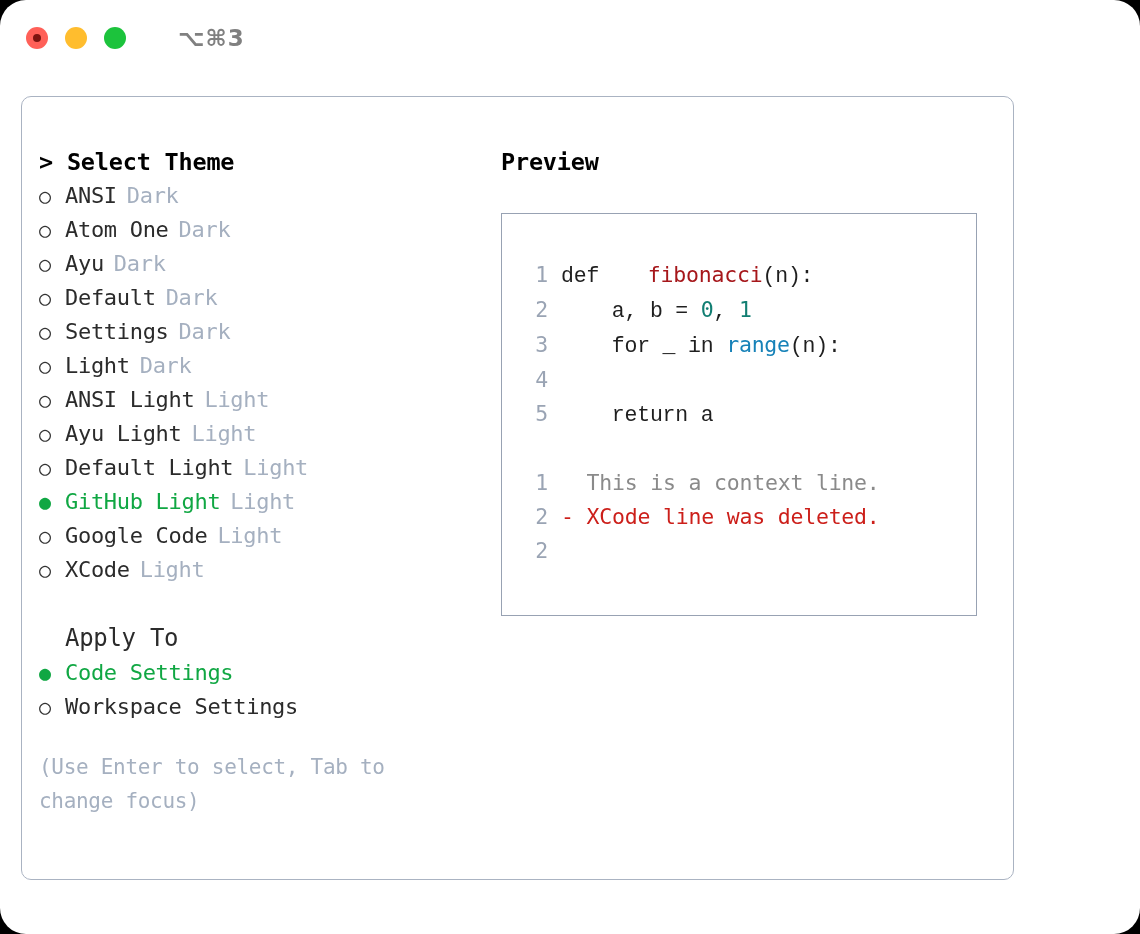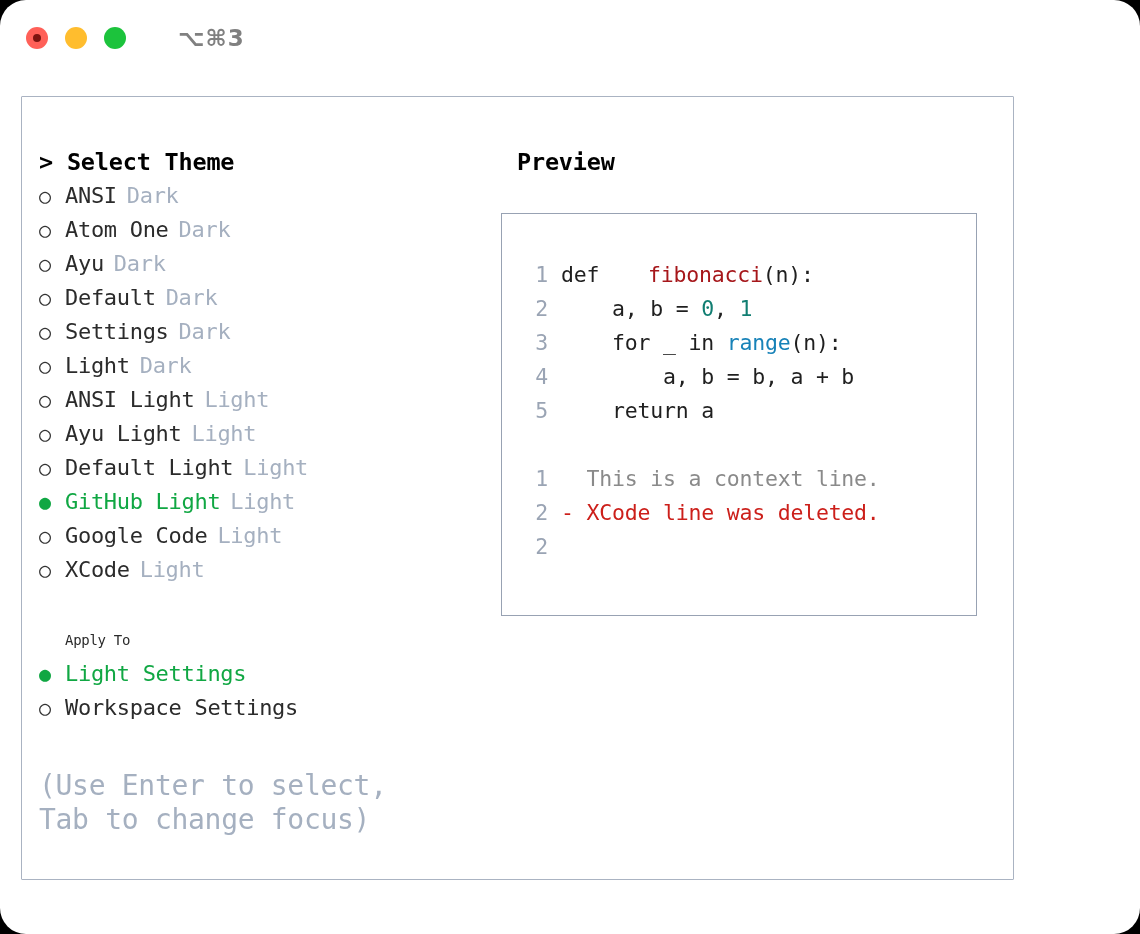--- a/index.html
+++ b/index.html
@@ -68,21 +68,21 @@
   }
 
   
   .panel {
     position: absolute;
     left: 21px;
     top: 96px;
     width: 993px;
     height: 784px;
     border: 1.6px solid #aab3c2;
-    border-radius: 1px;
+    border-radius: 10px;
     box-sizing: border-box;
     background: #ffffff;
   }
 
   .panel-inner {
     position: relative;
     width: 100%;
     height: 100%;
   }
 
@@ -123,51 +123,50 @@
   .opt-row.selected .opt-label { color: #10a743; }
   .opt-tag {
     color: #a5b0c0;
     margin-left: 10px;
   }
 
   .section-header {
     display: flex;
     align-items: baseline;
     line-height: 34px;
-    font-size: 14px;
+    font-size: 24px;
     white-space: pre;
     color: #2b2b2b;
     letter-spacing: -0.3px;
   }
 
   .spacer-row { height: 34px; }
 
   .hint {
-    margin-top: 44px;
+    margin-top: 26px;
     color: #a5b0c0;
-    font-size: 28px;
+    font-size: 21px;
     line-height: 34px;
     width: 410px;
     letter-spacing: -0.3px;
   }
 
   
   .right-col {
     position: absolute;
     left: 479px;
     top: 48px;
     width: 480px;
   }
   .preview-title {
     font-size: 23.5px;
     font-weight: bold;
     color: #000000;
     line-height: 34px;
     letter-spacing: -0.2px;
-    margin-left: 16px;
   }
 
   .preview-box {
     margin-top: 34px;
     width: 476px;
     height: 403px;
     border: 1.8px solid #98a2b3;
     box-sizing: border-box;
     background: #ffffff;
     padding: 44px 0 0 20px;
@@ -179,21 +178,21 @@
     line-height: 34px;
     white-space: pre;
     letter-spacing: -0.2px;
   }
   .ln {
     flex: 0 0 26px;
     text-align: right;
     color: #9aa4b4;
     margin-right: 13px;
   }
-  .code-txt { color: #1f1f1f; }
+  .code-txt { color: #1f1f1f; font-family: Liberation Mono, monospace; }
 
   .tok-fn  { color: #a6171b; margin-left: 36px; }
   .tok-num { color: #117e72; }
   .tok-bi  { color: #1782b8; }
 
   .diff-ctx { color: #8a8a8a; }
   .diff-del { color: #cc1f1a; }
   .diff-add { color: #13c413; }
 
   .blank-line { height: 34px; }
@@ -235,36 +234,36 @@
           </div>
 
         <div class="spacer-row"></div>
 
         <div class="section-header">
           <span class="marker"> </span>
           <span>Apply To</span>
         </div>
 
         <div id="apply-list">
-            <div class="opt-row selected"><span class="marker">●</span><span class="opt-label">Light Settings</span></div>
+            <div class="opt-row selected"><span class="marker">●</span><span class="opt-label">Code Settings</span></div>
             <div class="opt-row"><span class="marker">○</span><span class="opt-label">Workspace Settings</span></div>
           </div>
 
         <div class="hint">(Use Enter to select, Tab to change focus)</div>
       </div>
 
       <div class="right-col">
         <div class="preview-title">Preview</div>
 
         <div class="preview-box">
           <div id="code-block">
               <div class="code-line"><span class="ln">1</span><span><span class="code-txt">def </span><span class="tok-fn">fibonacci</span><span class="code-txt">(n):</span></span></div>
               <div class="code-line"><span class="ln">2</span><span><span class="code-txt">    a, b = </span><span class="tok-num">0</span><span class="code-txt">, </span><span class="tok-num">1</span></span></div>
               <div class="code-line"><span class="ln">3</span><span><span class="code-txt">    for _ in </span><span class="tok-bi">range</span><span class="code-txt">(n):</span></span></div>
-              <div class="code-line"><span class="ln">4</span><span><span class="code-txt">        a, b = b, a + b</span></span></div>
+              <div class="code-line"><span class="ln">4</span></div>
               <div class="code-line"><span class="ln">5</span><span><span class="code-txt">    return a</span></span></div>
             </div>
           <div class="blank-line"></div>
           <div id="diff-block">
               <div class="code-line"><span class="ln">1</span><span class="diff-ctx">  This is a context line.</span></div>
               <div class="code-line"><span class="ln">2</span><span class="diff-del">- XCode line was deleted.</span></div>
               <div class="code-line"><span class="ln">2</span></div>
             </div>
         </div>
       </div>

